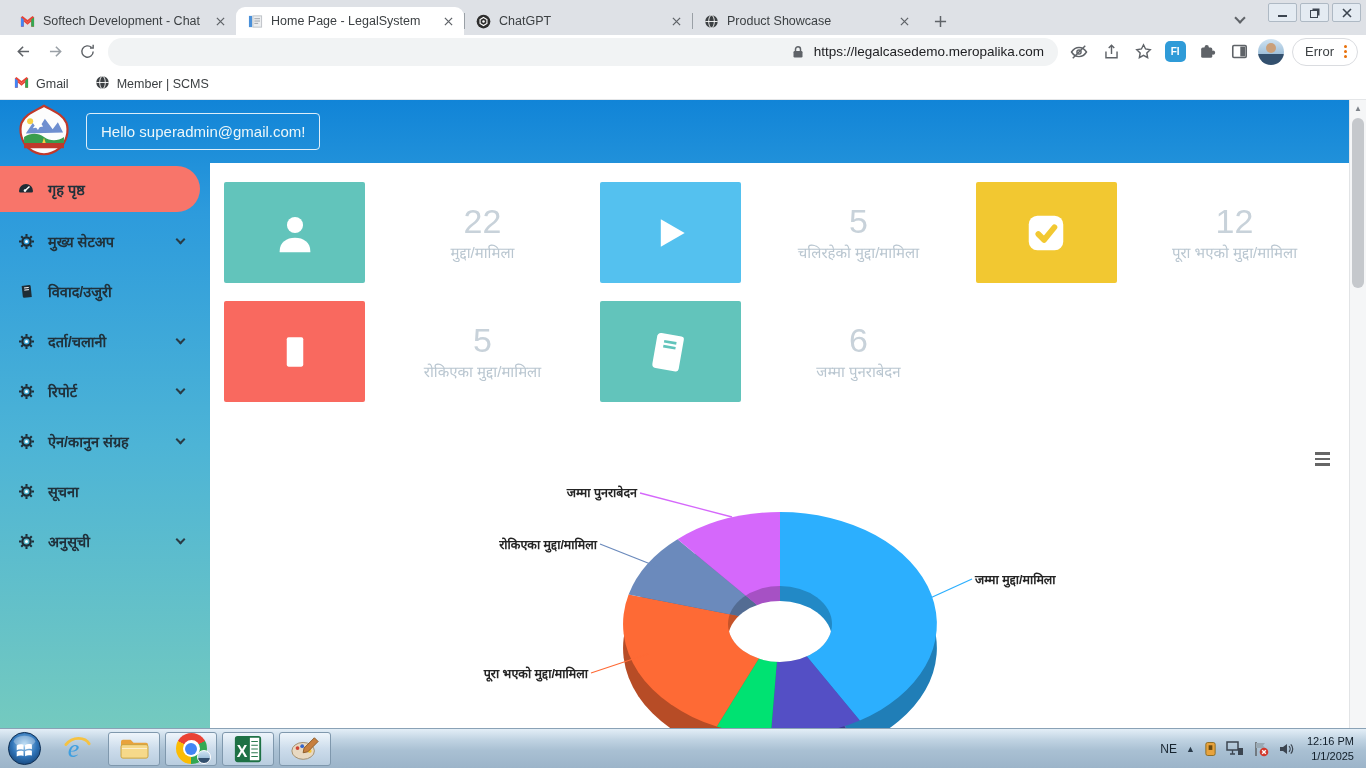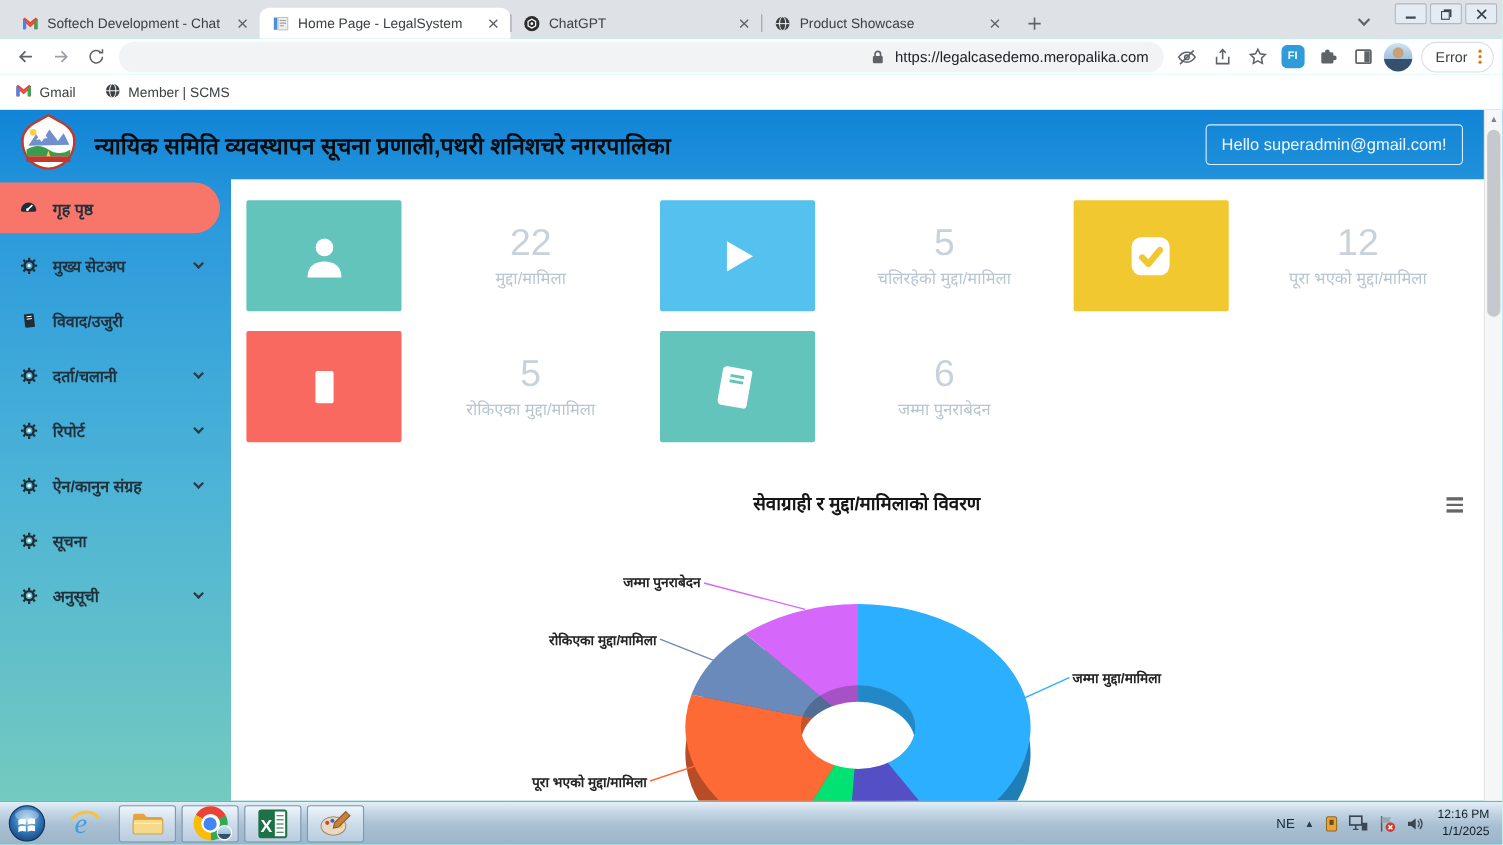--- a/index.html
+++ b/index.html
@@ -276,21 +276,20 @@
         <svg width="52" height="52" viewBox="0 0 60 60">
           <path d="M30 2c10 6 22 10 26 20 3 9 0 22-8 29-6 5-12 7-18 7s-12-2-18-7C4 44 1 31 4 22 8 12 20 8 30 2z" fill="#fdfdfd" stroke="#c0392b" stroke-width="2.5"></path>
           <circle cx="14" cy="20" r="3.5" fill="#f7d046"></circle>
           <path d="M9 34l8-12 6 8 8-13 9 12 6-8 6 12z" fill="#6f8fd0"></path>
           <path d="M17 28l7-9 5 7z" fill="#fff"></path>
           <path d="M7 38c8-5 16-5 23 0s16 5 23 0v7H7z" fill="#3a9d4e"></path>
           <path d="M7 45h46v6H7z" fill="#c0392b"></path>
           <path d="M28 45l2-6 2 6z" fill="#f7d046"></path>
         </svg>
       </span>
-      <div class="page-title">न्यायिक समिति व्यवस्थापन सूचना प्रणाली,पथरी शनिशचरे नगरपालिका</div>
       <div class="hello-btn">Hello superadmin@gmail.com!</div>
     </div>
     <div class="page-body">
       <nav class="sidebar" id="sidebar">
           <div class="side-item active">
             <span class="side-ic">
               <svg width="16" height="16" viewBox="0 0 16 16">
                 <path d="M8 3a7 7 0 00-7 7 1.5 1.5 0 001.5 1.6h11A1.5 1.5 0 0015 10a7 7 0 00-7-7z" fill="#1f2d36"></path>
                 <path d="M7.2 9.4l4.3-3.9" stroke="#fff" stroke-width="1.4"></path>
                 <circle cx="7" cy="9.6" r="1.3" fill="#fff"></circle>
@@ -452,21 +451,20 @@
                   <path d="M8 7h6.5M8 9.6h6.5" stroke="#62c4bb" stroke-width="1.4" transform="rotate(10 12 12)"></path>
                 </svg>
               </div>
               <div class="card-info">
                 <div class="card-val">6</div>
                 <div class="card-lab">जम्मा पुनराबेदन</div>
               </div>
             </div>
           </div>
         <div class="chart">
-          <div class="chart-title">सेवाग्राही र मुद्दा/मामिलाको विवरण</div>
           <div class="chart-menu">
               <i></i>
               <i></i>
               <i></i>
             </div>
           <div id="pie-holder">
               <svg width="1139" height="300" viewBox="0 0 1139 300">
                 <defs>
                   <clipPath id="hole">
                     <ellipse cx="570" cy="178" rx="52" ry="38"></ellipse>

